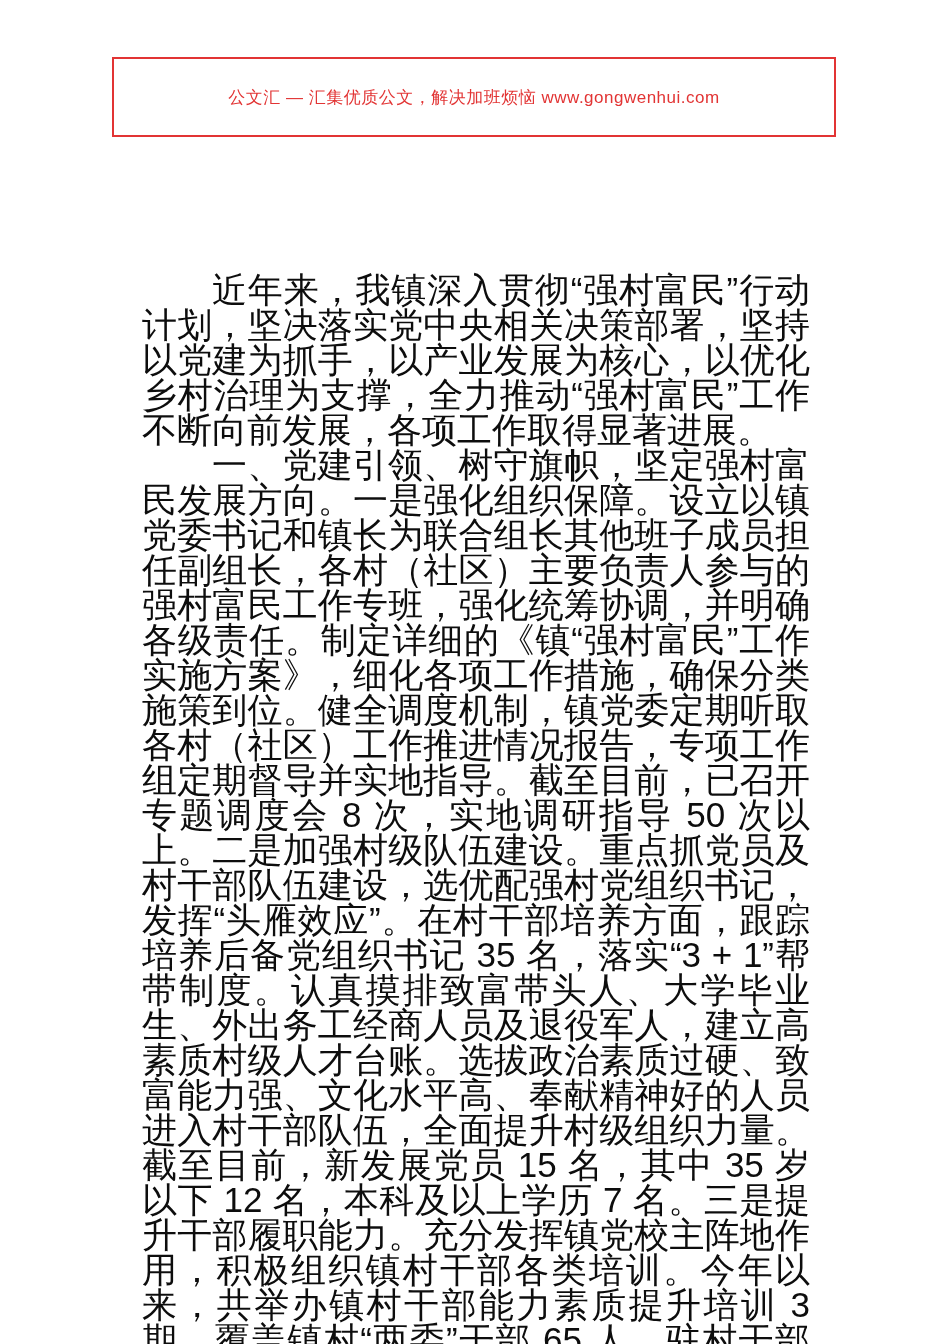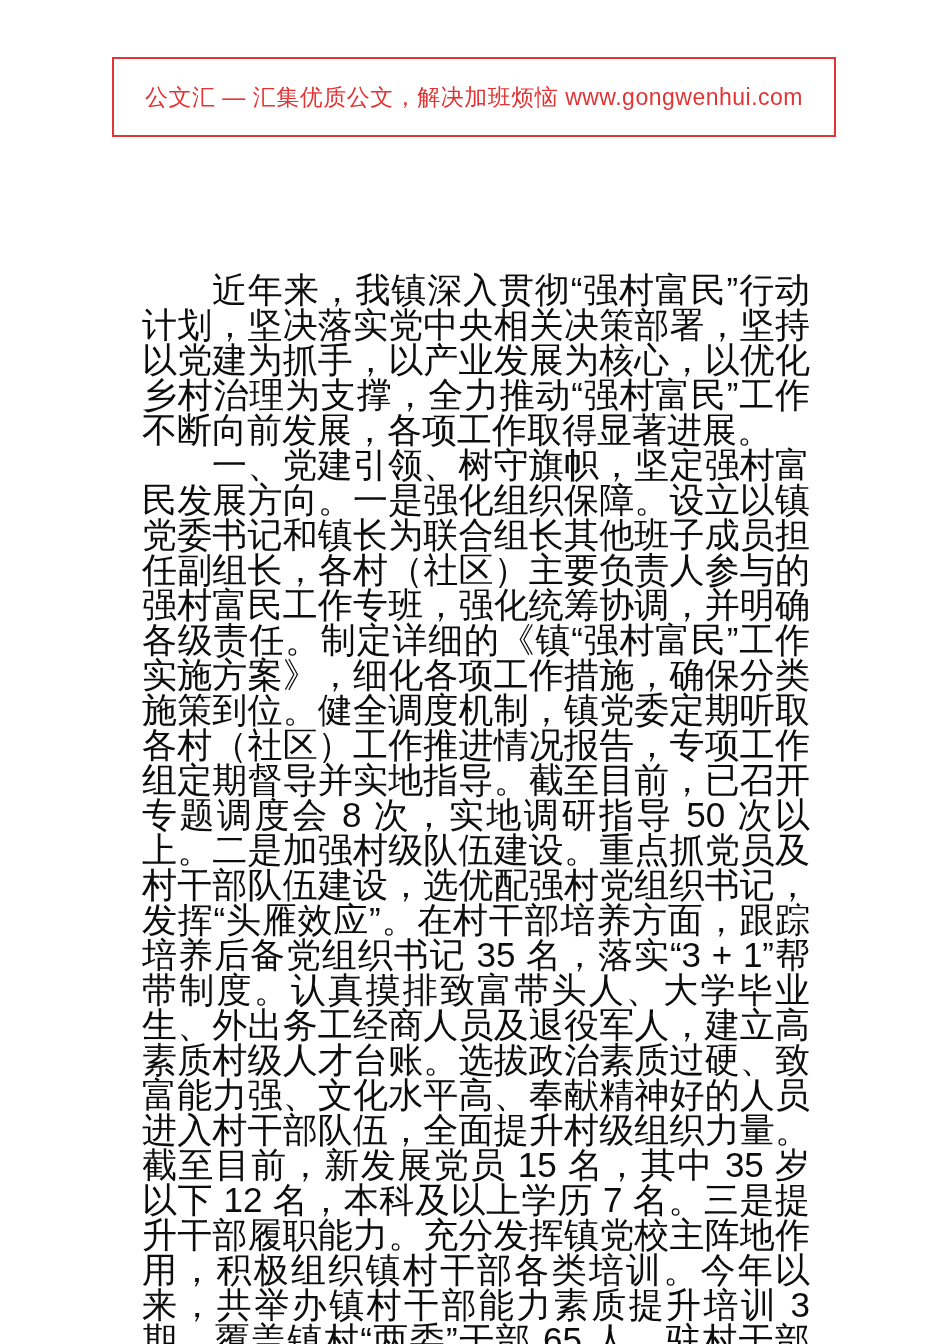--- a/index.html
+++ b/index.html
@@ -22,21 +22,21 @@
     width: 724px;
     height: 80px;
     box-sizing: border-box;
     border: 2px solid #e23434;
     display: flex;
     align-items: center;
     justify-content: center;
   }
   .watermark-text {
     color: #e23434;
-    font-size: 23px;
+    font-size: 17px;
     letter-spacing: 0.5px;
     white-space: nowrap;
   }
   .doc-title {
     position: absolute;
     top: 176px;
     left: 0;
     width: 100%;
     margin: 0;
     text-align: center;

